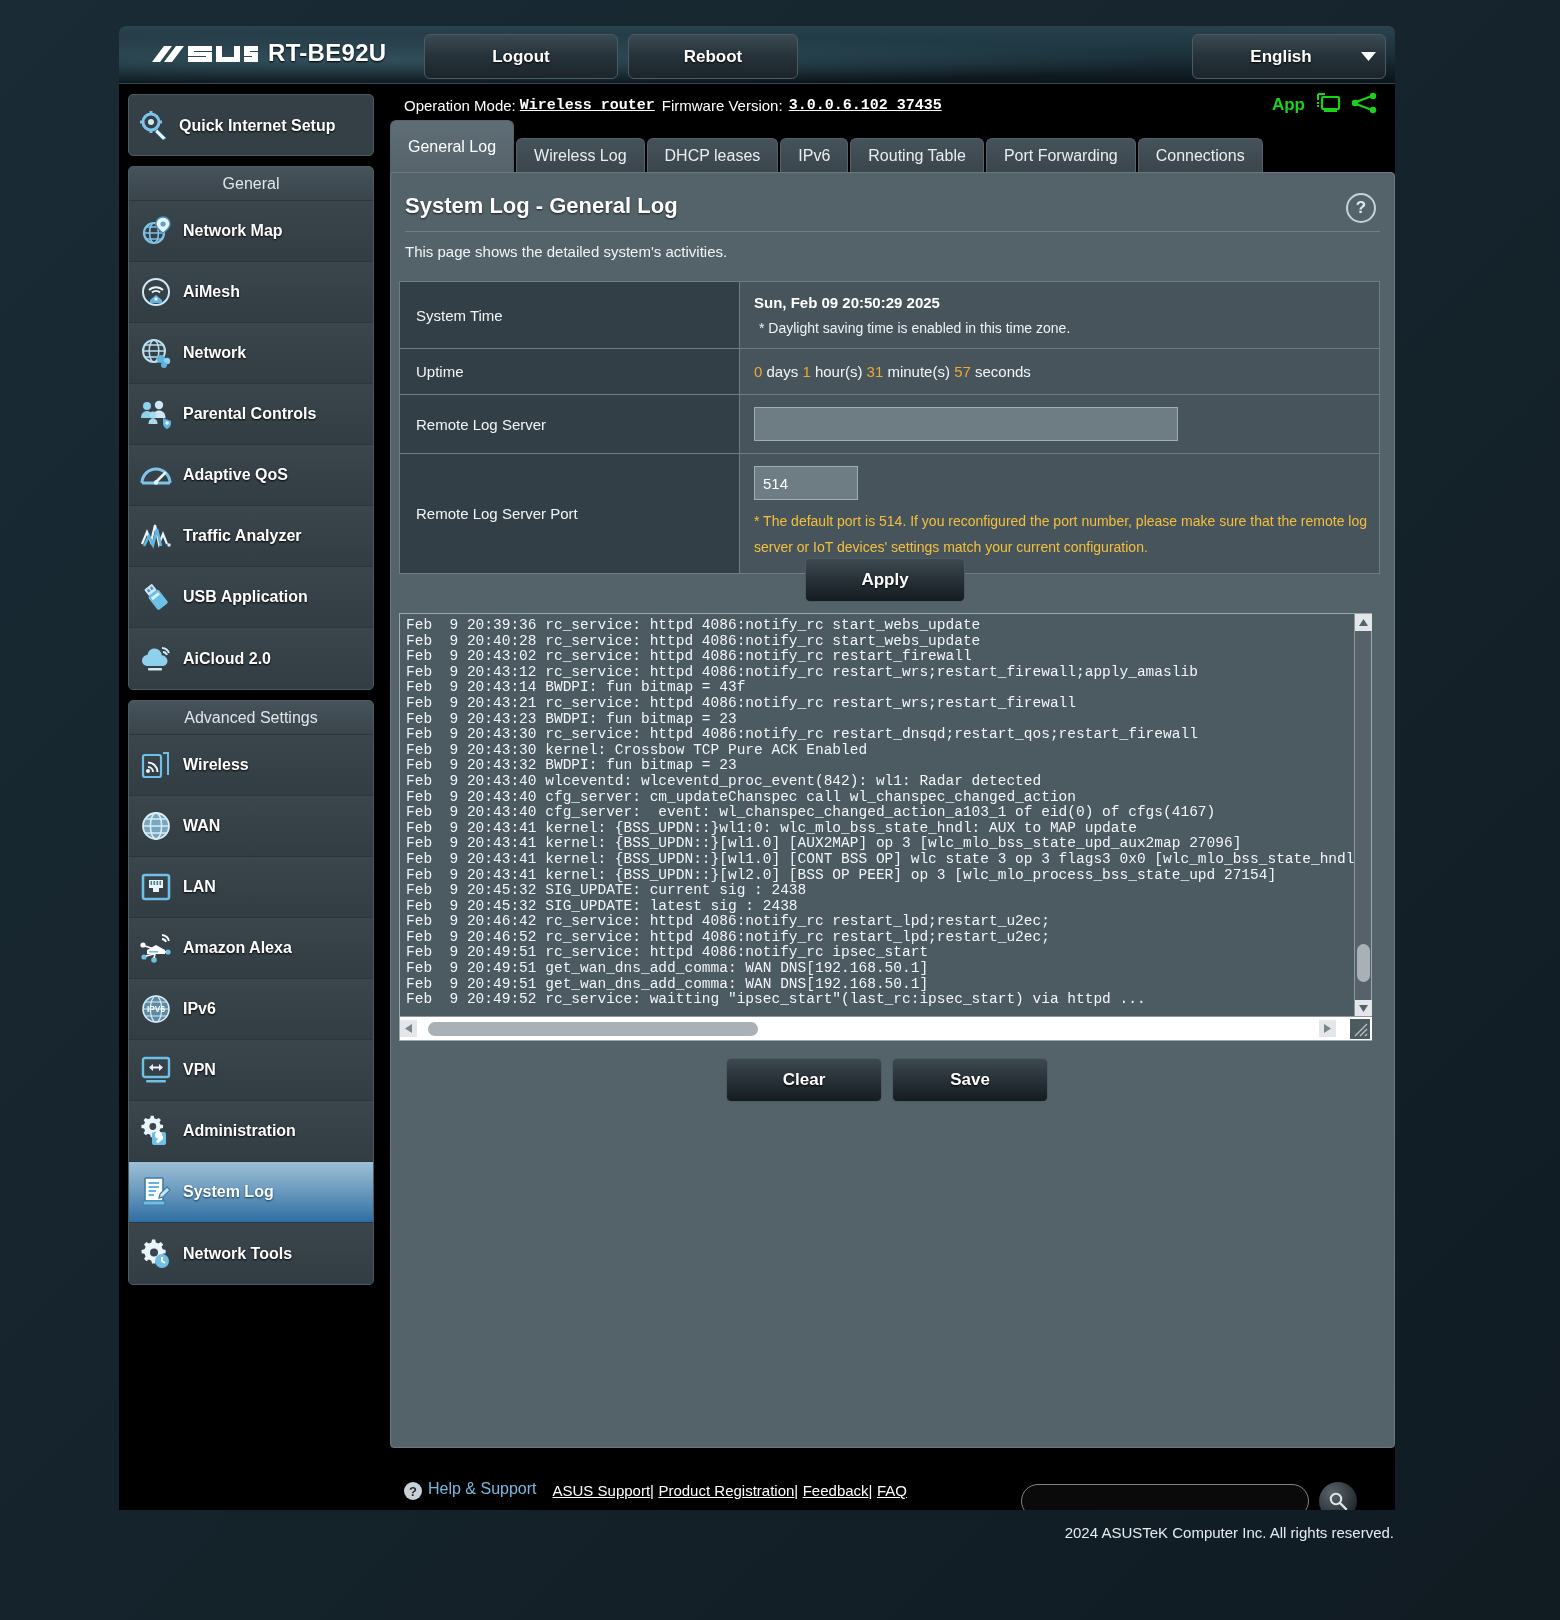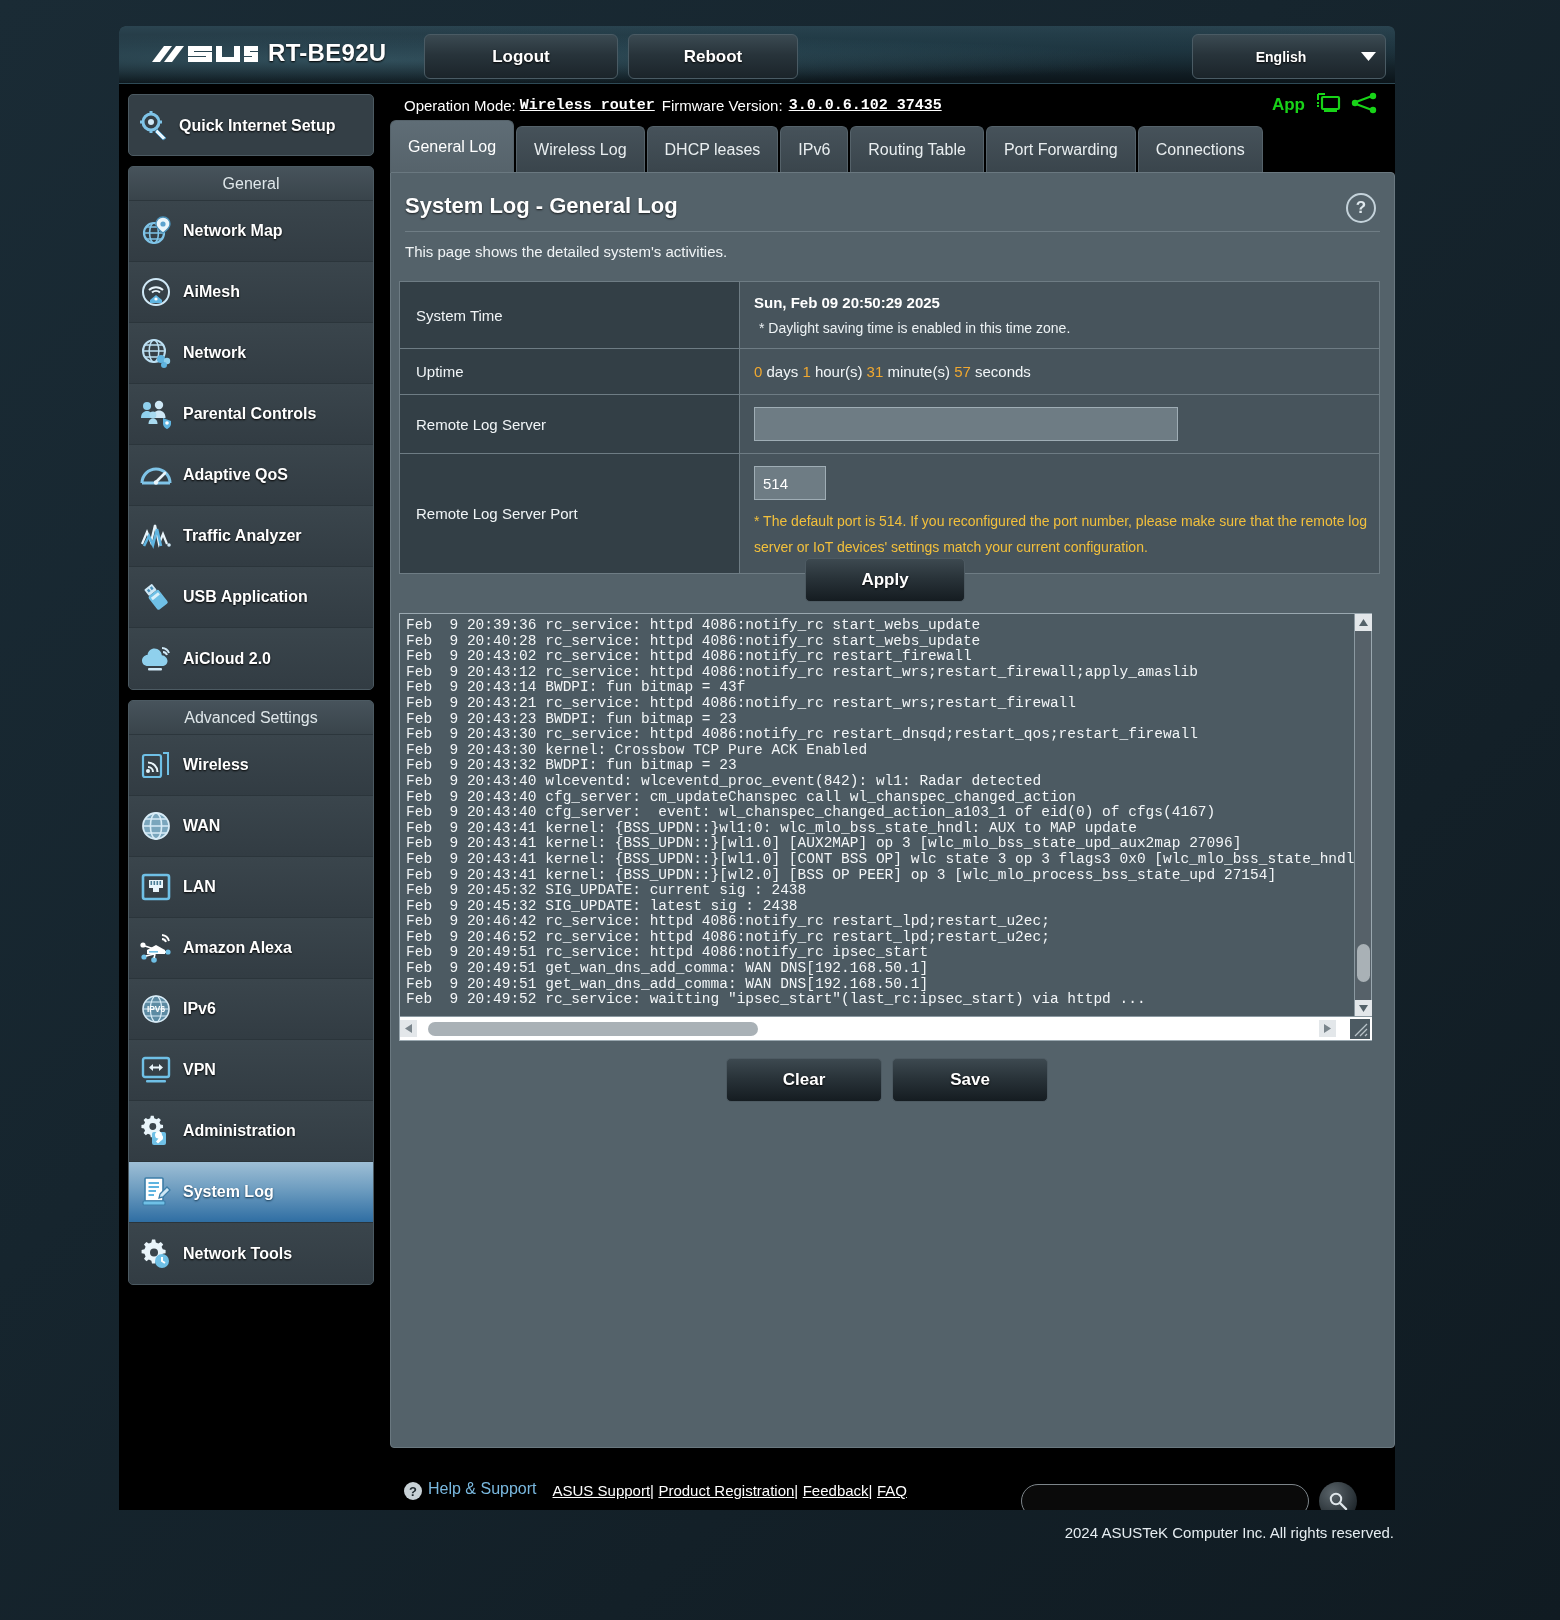--- a/index.html
+++ b/index.html
@@ -58,21 +58,21 @@
   #logout-btn { left: 305px; width: 194px; }
   #reboot-btn { left: 509px; width: 170px; }
   #lang-select {
     position: absolute; left: 1073px; top: 8px;
     width: 194px; height: 45px;
     background: linear-gradient(180deg, #3b4a52 0%, #28343b 45%, #1b242a 100%);
     border: 1px solid #4a5b64; border-radius: 6px;
     display:flex; align-items:center; cursor:pointer;
   }
   #lang-label {
-    flex: 1; text-align: center; color: #fff; font-size: 14px; font-weight:bold;
+    flex: 1; text-align: center; color: #fff; font-size: 17px; font-weight:bold;
     padding-left: 18px; text-shadow: 0 1px 2px #000;
   }
   #lang-caret { width: 34px; display:flex; align-items:center; justify-content:center; }
 
   
   #info-bar {
     position: absolute; left: 271px; top: 58px;
     width: 1005px; height: 42px;
     background: #000;
     color: #ffffff; font-size: 15px;
@@ -133,21 +133,21 @@
     text-shadow: 0 1px 2px #000;
   }
   .menu-item.active .menu-label { color: #ffffff; text-shadow: 0 1px 2px #14364f; }
 
   
   #main { position: absolute; left: 271px; top: 100px; width: 1005px; }
 
   
   #tabs { position: relative; height: 46px; padding-left: 0; display:flex; align-items:flex-end; }
   .tab {
-    height: 46px; padding: 0 17px;
+    height: 34px; padding: 0 17px;
     display:flex; align-items:center;
     background: linear-gradient(180deg, #46525a 0%, #3a454c 100%);
     border: 1px solid #55626a; border-bottom: none;
     border-radius: 6px 6px 0 0;
     color: #e9eef0; font-size: 16px;
     margin-right: 2px; cursor: pointer;
     position: relative;
   }
   .tab.active {
     background: linear-gradient(180deg, #5f6d76 0%, #56636b 100%);
@@ -213,21 +213,21 @@
   .ut-num { color: #f0a830; }
   .inp {
     background: #6e7c84;
     border: 1px solid #9fadb5;
     color: #ffffff; font-size: 15px;
     padding: 6px 8px;
     font-family: "Liberation Sans", sans-serif;
     outline: none;
   }
   #remote-log-server-input { width: 424px; height: 34px; }
-  #remote-log-port-input { width: 72px; height: 34px; }
+  #remote-log-port-input { width: 104px; height: 34px; }
   .warn-note {
     color: #f3c03c; font-size: 14px; line-height: 1.85;
     margin-top: 9px; max-width: 620px;
   }
 
   
   .dark-btn {
     background: linear-gradient(180deg, #3d4950 0%, #283238 48%, #151c21 100%);
     border: 1px solid #4d5a62; border-radius: 5px;
     color: #ffffff; font-size: 17px; font-weight: bold;

